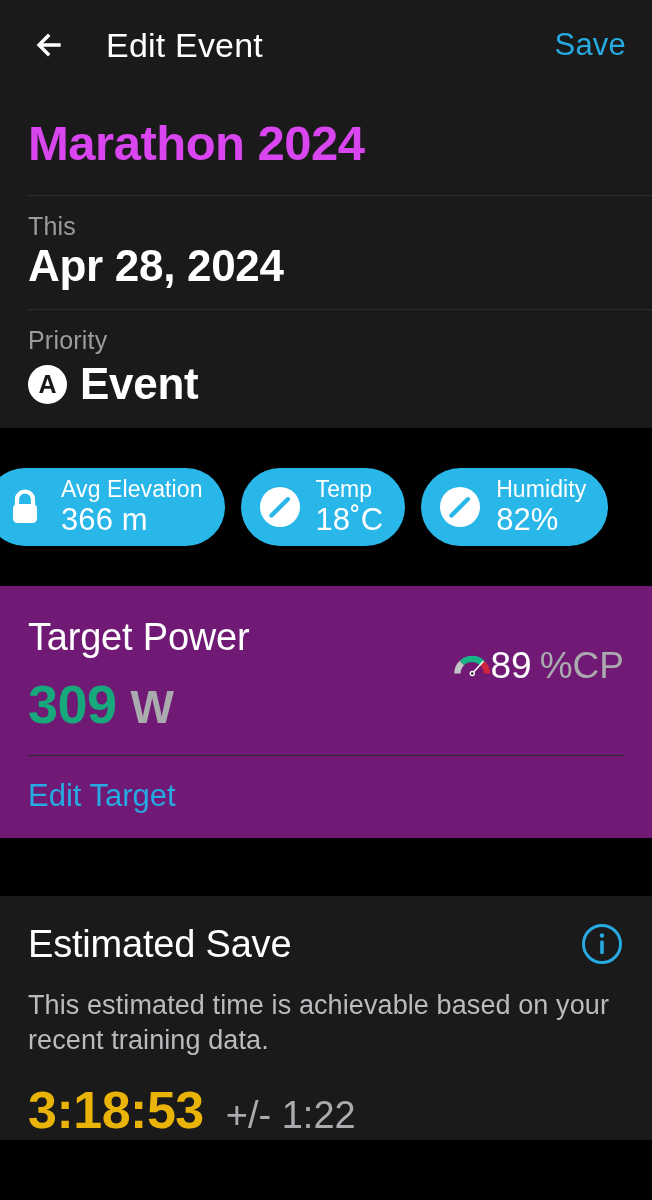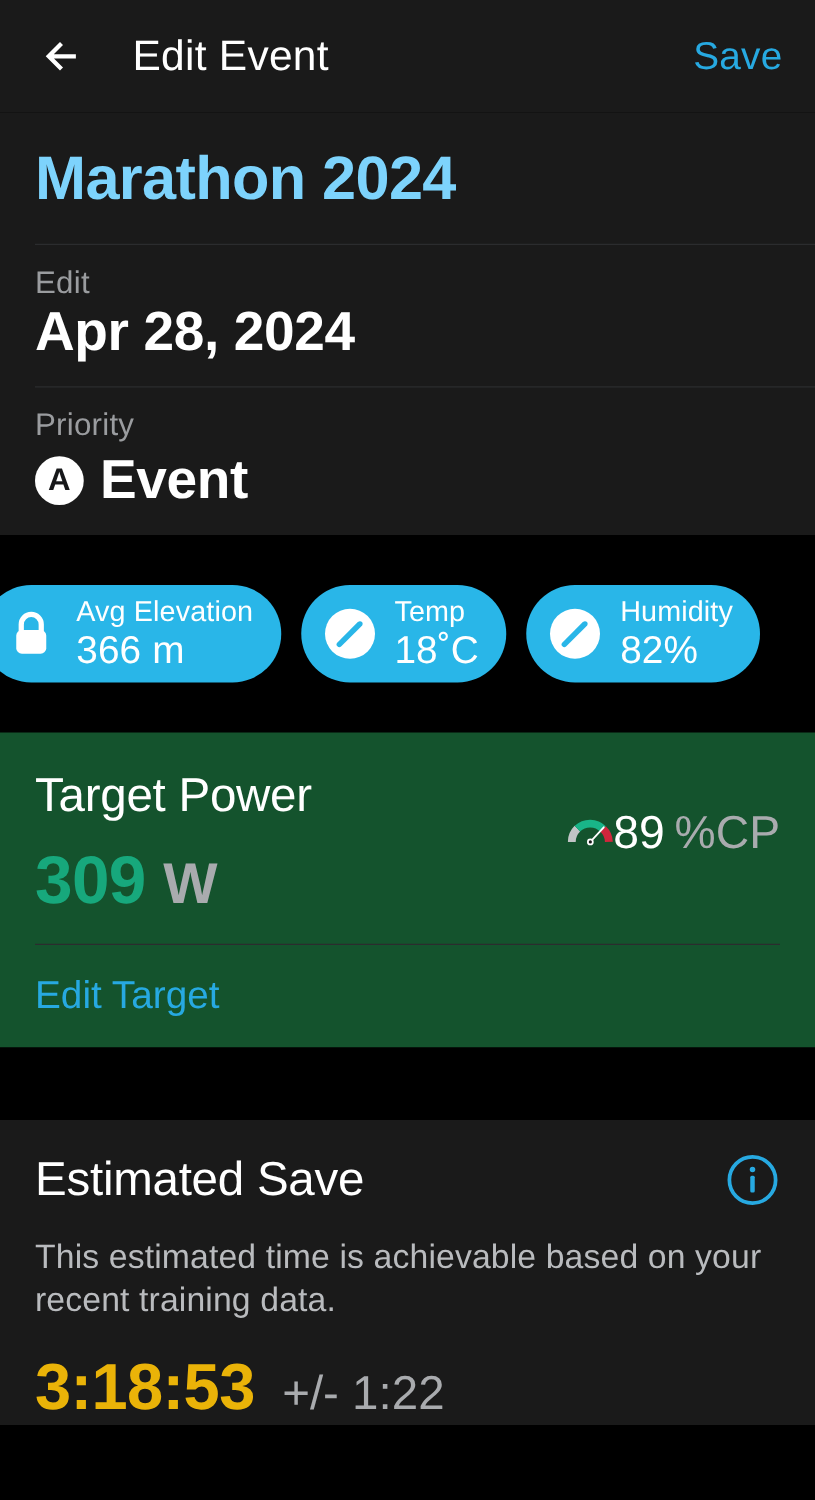--- a/index.html
+++ b/index.html
@@ -26,21 +26,21 @@
     cursor:pointer; letter-spacing:.2px;
   }
 
   
   .card { background:#1a1a1a; }
   .divider { height:1px; background:#2b2c2e; margin-left:28px; }
   .gap-black { background:#000; }
 
   .row { padding:16px 28px 18px 28px; }
   .row-label { color:#9a9c9f; font-size:25px; font-weight:400; letter-spacing:.2px; }
-  .row-value-xl { color:#7dd3fc; font-size:49px; font-weight:700; letter-spacing:-.5px; line-height:1.12; }
+  .row-value-xl { color:#d946ef; font-size:49px; font-weight:700; letter-spacing:-.5px; line-height:1.12; }
   .row-value-lg { color:#fff; font-size:44px; font-weight:700; letter-spacing:-.3px; line-height:1.15; }
 
   .title-row { padding:26px 28px 24px 28px; }
 
   
   .priority-value { display:flex; align-items:center; gap:13px; margin-top:4px; }
   .badge-a {
     width:39px; height:39px; border-radius:50%; background:#fff;
     display:flex; align-items:center; justify-content:center;
     color:#17181a; font-size:25px; font-weight:700; line-height:1;
@@ -54,21 +54,21 @@
     background:#29b6e8; border-radius:48px;
     height:78px; display:flex; align-items:center;
     padding:0 22px 0 16px; gap:13px; flex:0 0 auto; cursor:pointer;
   }
   .chip-icon { width:46px; height:46px; flex:0 0 auto; display:flex; align-items:center; justify-content:center; }
   .chip-text { display:flex; flex-direction:column; justify-content:center; }
   .chip-label { color:#fff; font-size:23px; font-weight:500; line-height:1.15; letter-spacing:.1px; }
   .chip-value { color:#fff; font-size:31px; font-weight:500; line-height:1.18; letter-spacing:.1px; }
 
   
-  .tp-card { background:#14532d; padding-top:8px; }
+  .tp-card { background:#701a75; padding-top:8px; }
   .tp-main { display:flex; align-items:flex-start; padding:22px 28px 0 28px; }
   .tp-left { flex:1 1 auto; }
   .tp-title { color:#fff; font-size:38px; font-weight:500; letter-spacing:-.2px; }
   .tp-value { margin-top:14px; display:flex; align-items:baseline; gap:14px; }
   .tp-num { color:#17a87c; font-size:54px; font-weight:700; letter-spacing:-.5px; }
   .tp-unit { color:#a9abae; font-size:46px; font-weight:700; letter-spacing:-.3px; }
   .tp-gauge { flex:0 0 auto; width:170px; display:flex; flex-direction:row; align-items:center; padding-top:6px; }
   .gauge-text { margin-top:2px; display:flex; align-items:baseline; gap:8px; }
   .gauge-num { color:#fff; font-size:37px; font-weight:500; }
   .gauge-unit { color:#a9abae; font-size:37px; font-weight:500; }
@@ -102,21 +102,21 @@
 
   <div class="card">
 
     <div class="title-row">
       <div class="row-value-xl">Marathon 2024</div>
     </div>
 
     <div class="divider"></div>
 
     <div class="row">
-      <div class="row-label">Edit</div>
+      <div class="row-label">This</div>
       <div class="row-value-lg">Apr 28, 2024</div>
     </div>
 
     <div class="divider"></div>
 
     <div class="row">
       <div class="row-label">Priority</div>
       <div class="priority-value">
         <span class="badge-a">A</span>
         <span class="row-value-lg">Event</span>

